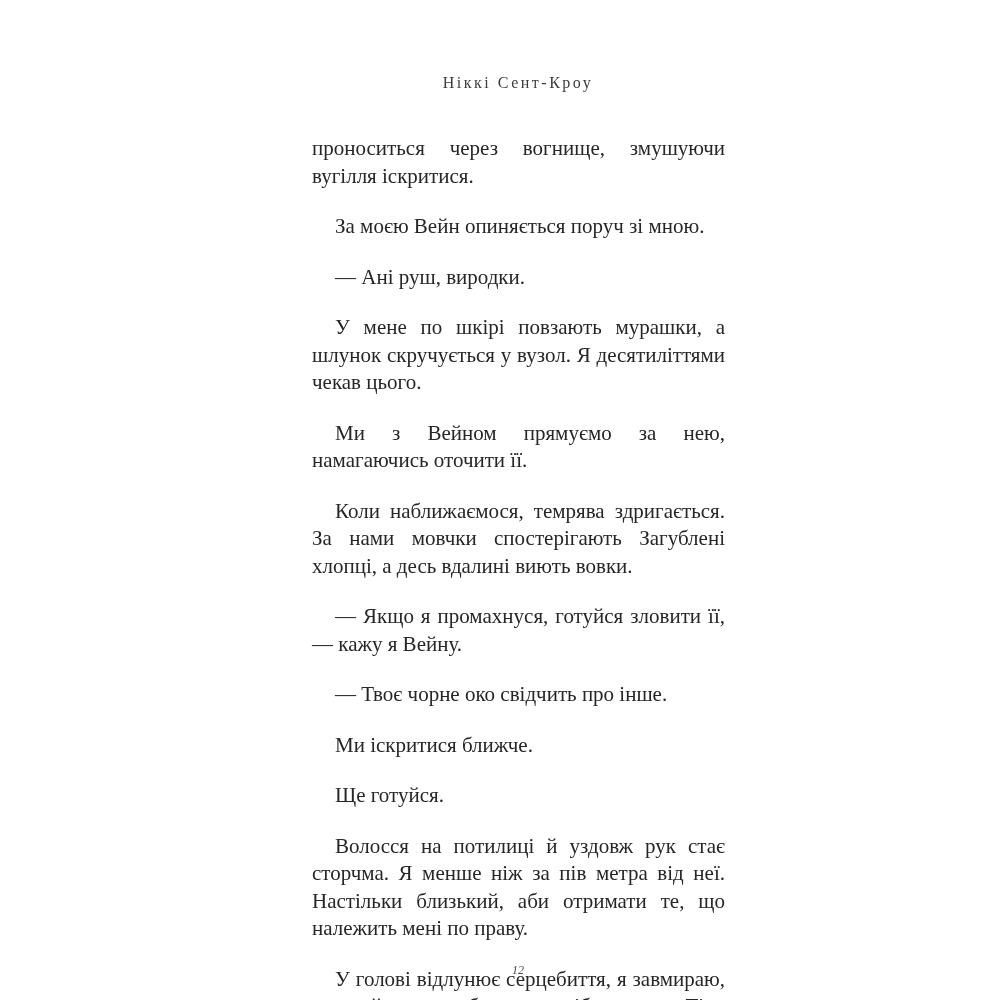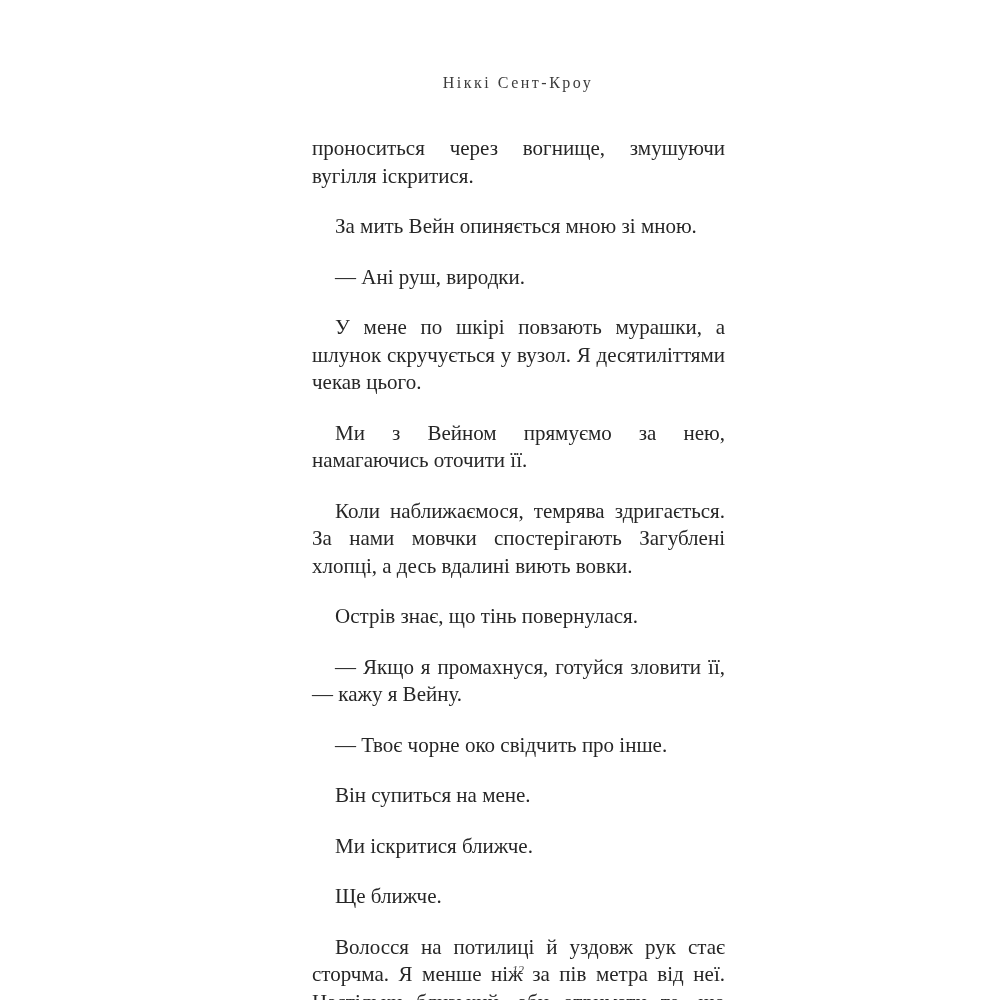--- a/index.html
+++ b/index.html
@@ -67,30 +67,28 @@
 </style>
 </head>
 <body>
 
 <div class="book-page">
 
   <div class="running-header">Ніккі Сент-Кроу</div>
 
   <div class="page-body">
     <p class="continuation">проноситься через вогнище, змушуючи вугілля іскритися.</p>
-    <p>За мить Вейн опиняється мною зі мною.</p>
+    <p>За моєю Вейн опиняється поруч зі мною.</p>
     <p>— Ані руш, виродки.</p>
     <p>У мене по шкірі повзають мурашки, а шлунок скручується у вузол. Я десятиліттями чекав цього.</p>
     <p>Ми з Вейном прямуємо за нею, намагаючись оточити її.</p>
     <p>Коли наближаємося, темрява здригається. За нами мовчки спостерігають Загублені хлопці, а десь вдалині виють вовки.</p>
-    <p>Острів знає, що тінь повернулася.</p>
     <p>— Якщо я промахнуся, готуйся зловити її, — кажу я Вейну.</p>
     <p>— Твоє чорне око свідчить про інше.</p>
-    <p>Він супиться на мене.</p>
     <p>Ми іскритися ближче.</p>
-    <p>Ще ближче.</p>
+    <p>Ще готуйся.</p>
     <p>Волосся на потилиці й уздовж рук стає сторчма. Я менше ніж за пів метра від неї. Настільки близький, аби отримати те, що належить мені по праву.</p>
     <p>У голові відлунює серцебиття, я завмираю, готовий до стрибка в потрібну мить. Тінь моя. Вона буде моєю. Я просто мушу…</p>
   </div>
 
   <div class="page-number">12</div>
 
 </div>
 
 </body></html>

